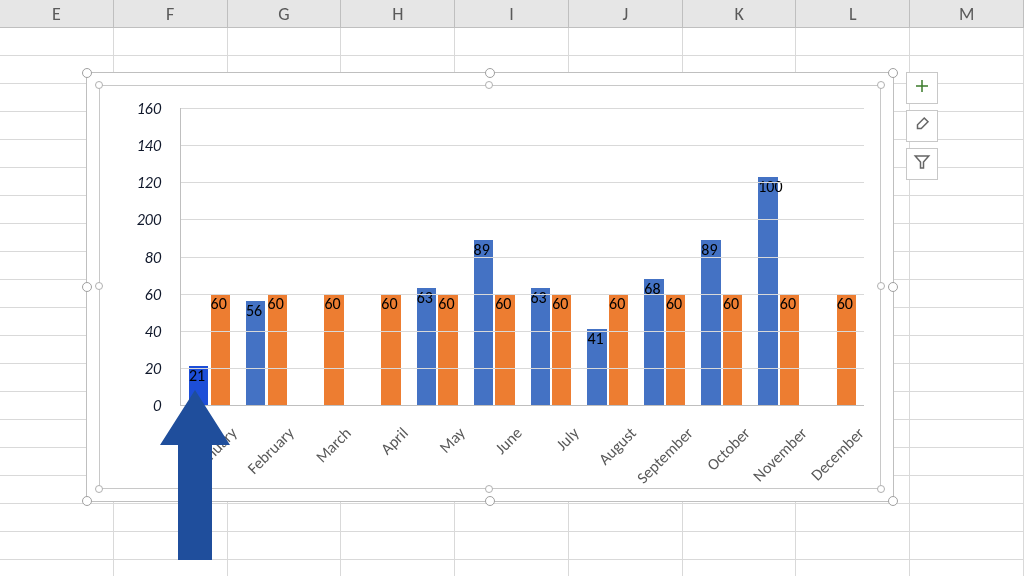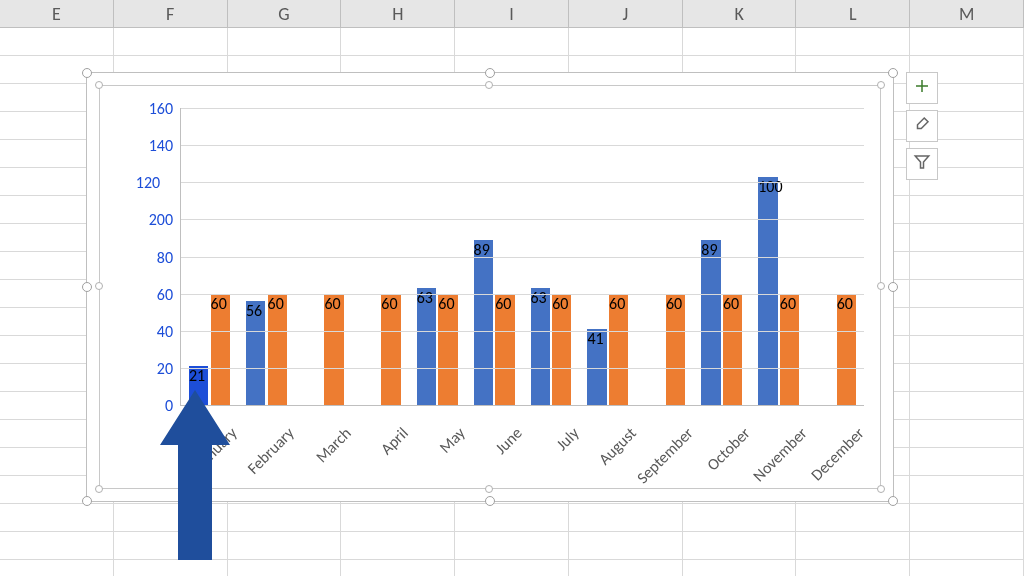--- a/index.html
+++ b/index.html
@@ -102,26 +102,27 @@
   .gridline {
     position: absolute;
     left: 0;
     right: 0;
     height: 0;
     border-top: 1px solid #d9d9d9;
   }
   .ytick {
     position: absolute;
     right: 100%;
-    margin-right: 8px;
+    margin-right: 20px;
     font-size: 16px;
-    color: #1d4ed8;
+    color: #0f172a;
     transform: translateY(-50%);
     text-align: right;
     width: 50px;
+    font-style: italic;
   }
   .bars {
     position: absolute;
     inset: 0;
     display: flex;
   }
   .cat {
     flex: 1;
     position: relative;
   }
@@ -463,20 +464,21 @@
             <div class="bar s1" title="63" style="background: rgb(68, 114, 196); height: 39.375%;">63</div>
             <div class="bar s2" title="60" style="background: rgb(237, 125, 49); height: 37.5%;">60</div>
             <div class="xlabel">July</div>
           </div>
           <div class="cat">
             <div class="bar s1" title="41" style="background: rgb(68, 114, 196); height: 25.625%;">41</div>
             <div class="bar s2" title="60" style="background: rgb(237, 125, 49); height: 37.5%;">60</div>
             <div class="xlabel">August</div>
           </div>
           <div class="cat">
+            <div class="bar s1" title="68" style="background: rgb(68, 114, 196); height: 42.5%;">68</div>
             <div class="bar s2" title="60" style="background: rgb(237, 125, 49); height: 37.5%;">60</div>
             <div class="xlabel">September</div>
           </div>
           <div class="cat">
             <div class="bar s1" title="89" style="background: rgb(68, 114, 196); height: 55.625%;">89</div>
             <div class="bar s2" title="60" style="background: rgb(237, 125, 49); height: 37.5%;">60</div>
             <div class="xlabel">October</div>
           </div>
           <div class="cat">
             <div class="bar s1" title="123" style="background: rgb(68, 114, 196); height: 76.875%;">100</div>
@@ -493,21 +495,21 @@
         <div class="ytick" style="top: 87.5%;">20</div>
         <div class="gridline" style="top: 75%;"></div>
         <div class="ytick" style="top: 75%; text-align: right;">40</div>
         <div class="gridline" style="top: 62.5%;"></div>
         <div class="ytick" style="top: 62.5%;">60</div>
         <div class="gridline" style="top: 50%;"></div>
         <div class="ytick" style="top: 50%;">80</div>
         <div class="gridline" style="top: 37.5%;"></div>
         <div class="ytick" style="top: 37.5%;">200</div>
         <div class="gridline" style="top: 25%;"></div>
-        <div class="ytick" style="top: 25%; text-align: center;">120</div>
+        <div class="ytick" style="top: 25%;">120</div>
         <div class="gridline" style="top: 12.5%;"></div>
         <div class="ytick" style="top: 12.5%;">140</div>
         <div class="gridline" style="top: 0%;"></div>
         <div class="ytick" style="top: 0%;">160</div>
       </div>
   </div>
 </div>
 
 <div class="side-buttons">
     <div class="side-btn">

